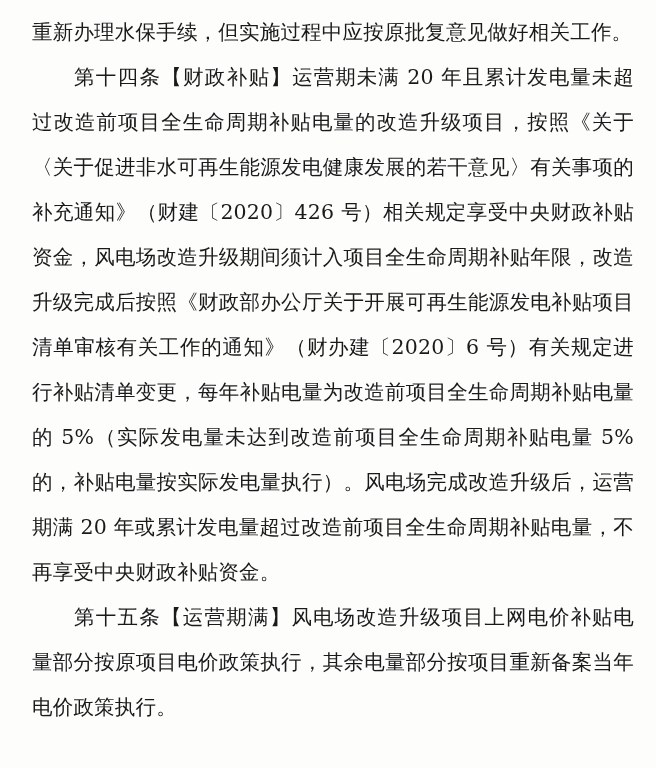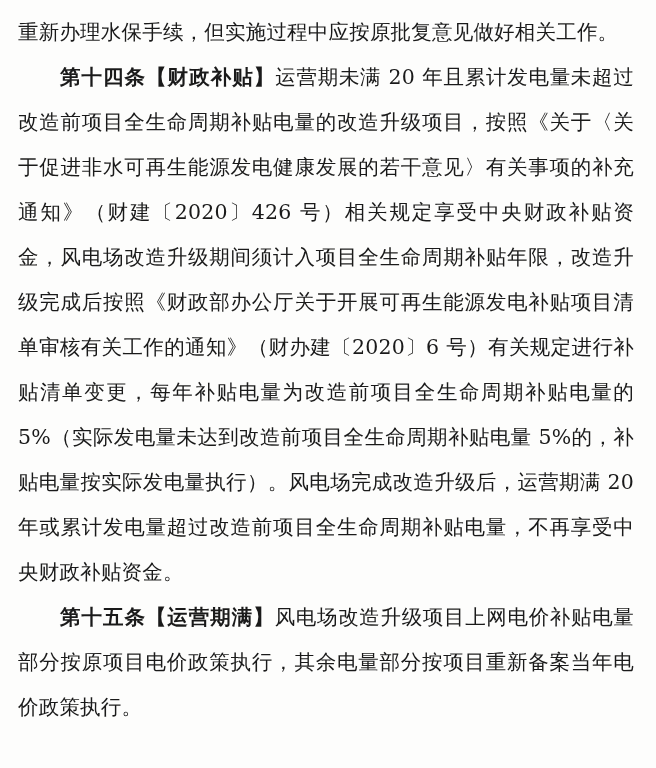--- a/index.html
+++ b/index.html
@@ -20,30 +20,31 @@
     box-sizing: border-box;
     padding: 10px 22px 0 18px;
     background: #fdfdfc;
   }
   .doc-body {
     font-size: 20.5px;
     line-height: 45px;
     text-align: justify;
     text-justify: inter-ideograph;
     letter-spacing: 0.2px;
+    margin-left: 14px;
   }
   .para {
     margin: 0;
     text-indent: 0;
   }
   .para.indent {
     text-indent: 42px;
   }
   .bold {
-    font-weight: bold;
+    font-weight: normal;
     letter-spacing: 0.5px;
   }
 </style>
 </head>
 <body>
 
 <div class="page">
   <div class="doc-body" id="doc-body">
       <p class="para"><span class="normal">重新办理水保手续，但实施过程中应按原批复意见做好相关工作。</span></p>
       <p class="para indent"><span class="bold">第十四条【财政补贴】</span><span class="normal">运营期未满 20 年且累计发电量未超过改造前项目全生命周期补贴电量的改造升级项目，按照《关于〈关于促进非水可再生能源发电健康发展的若干意见〉有关事项的补充通知》（财建〔2020〕426 号）相关规定享受中央财政补贴资金，风电场改造升级期间须计入项目全生命周期补贴年限，改造升级完成后按照《财政部办公厅关于开展可再生能源发电补贴项目清单审核有关工作的通知》（财办建〔2020〕6 号）有关规定进行补贴清单变更，每年补贴电量为改造前项目全生命周期补贴电量的 5%（实际发电量未达到改造前项目全生命周期补贴电量 5%的，补贴电量按实际发电量执行）。风电场完成改造升级后，运营期满 20 年或累计发电量超过改造前项目全生命周期补贴电量，不再享受中央财政补贴资金。</span></p>

